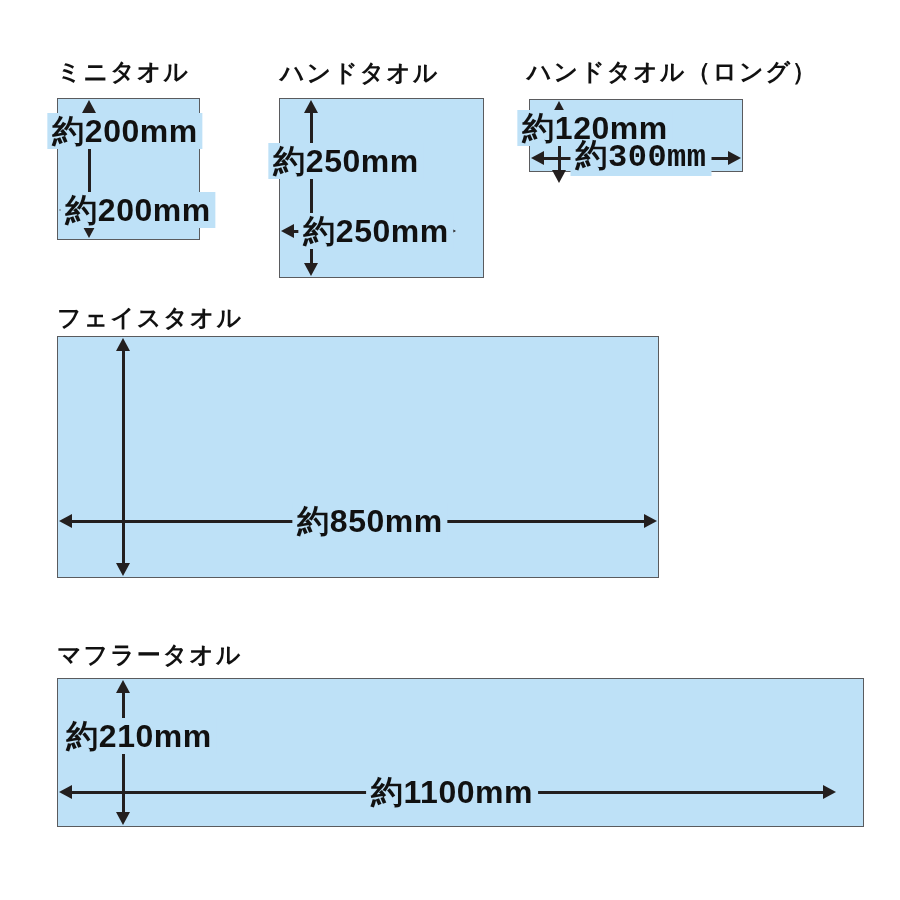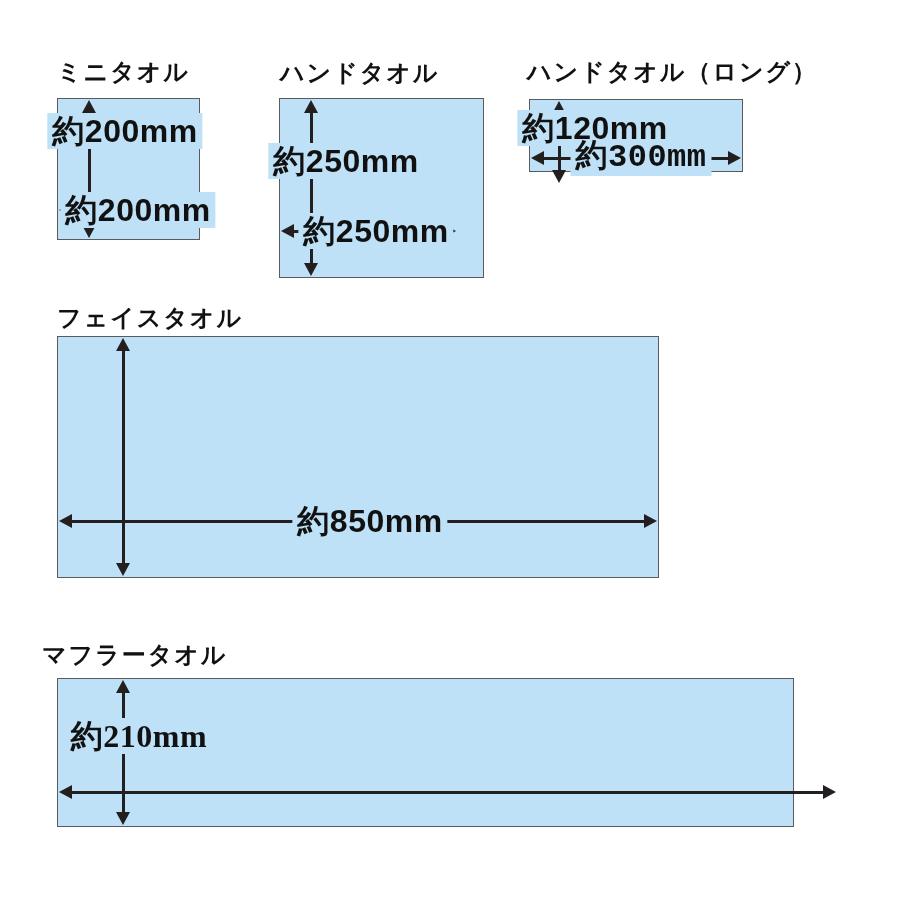--- a/index.html
+++ b/index.html
@@ -74,22 +74,22 @@
 
   
   #towel-face .title{left:57px;top:305px;}
   #towel-face .rect{left:57px;top:336px;width:602px;height:242px;}
   #towel-face .v-arrow{left:58px;top:1px;height:238px;}
   #towel-face .h-arrow{left:1px;top:177px;width:598px;}
   #towel-face .v-dim{left:71px;top:104px;}
   #towel-face .h-dim{left:312px;top:184px;}
 
   
-  #towel-muffler .title{left:42px;top:642px;}
-  #towel-muffler .rect{left:57px;top:678px;width:737px;height:149px;font-family:Liberation Serif, serif;}
+  #towel-muffler .title{left:57px;top:642px;}
+  #towel-muffler .rect{left:57px;top:678px;width:807px;height:149px;}
   #towel-muffler .v-arrow{left:58px;top:1px;height:145px;}
   #towel-muffler .h-arrow{left:1px;top:106px;width:777px;}
   #towel-muffler .v-dim{left:81px;top:57px;}
   #towel-muffler .h-dim{left:394px;top:113px;}
 </style>
 </head>
 <body>
 
 <div class="canvas">
 
@@ -151,16 +151,17 @@
   <section class="towel" id="towel-muffler">
     <h2 class="title">マフラータオル</h2>
     <div class="rect">
       <div class="v-arrow">
           <div class="line"></div>
         </div>
       <div class="h-arrow">
           <div class="line"></div>
         </div>
       <div class="dim v-dim">約210mm</div>
+      <div class="dim h-dim">約1100mm</div>
     </div>
   </section>
 
 </div>
 
 </body></html>

